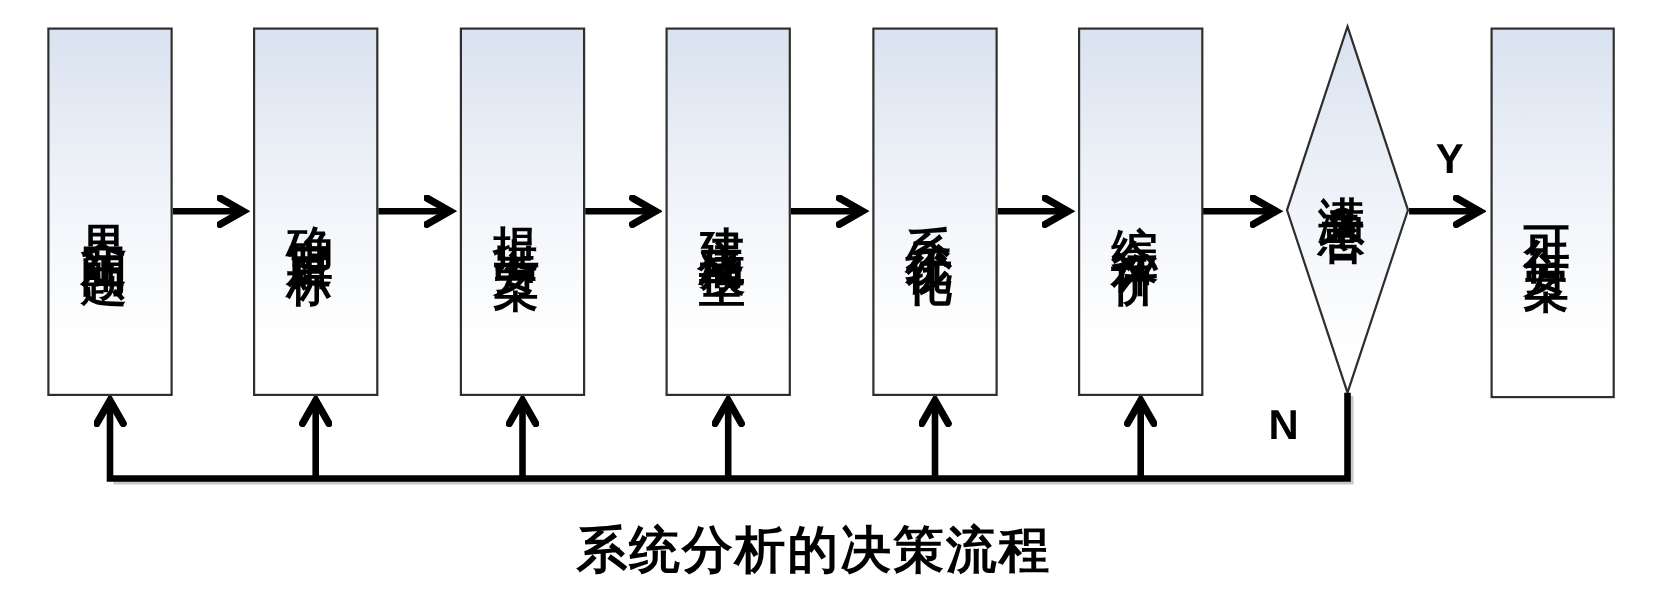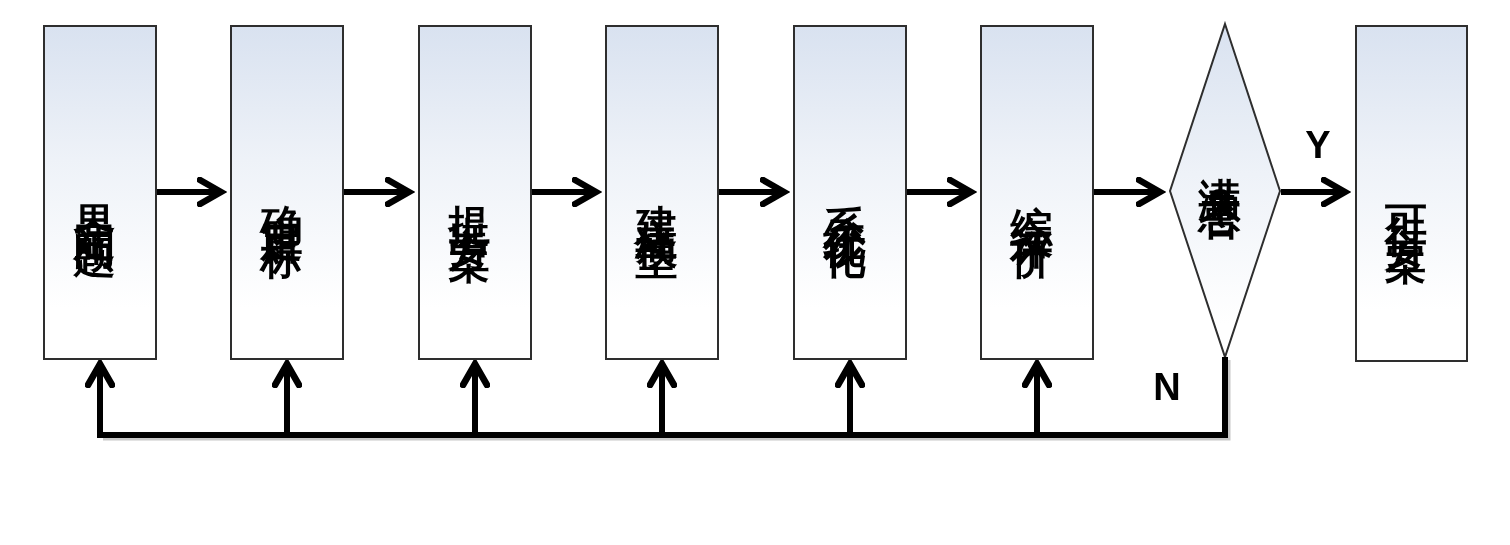--- a/index.html
+++ b/index.html
@@ -157,14 +157,15 @@
     <span class="vtext">满意否?</span>
   </div>
 
   <div id="result-box">
     <span class="vtext">可行方案</span>
   </div>
 
   <div class="branch-label" id="label-yes">Y</div>
   <div class="branch-label" id="label-no">N</div>
 
+  <div id="caption">系统分析的决策流程</div>
 
 </div>
 
 </body></html>

